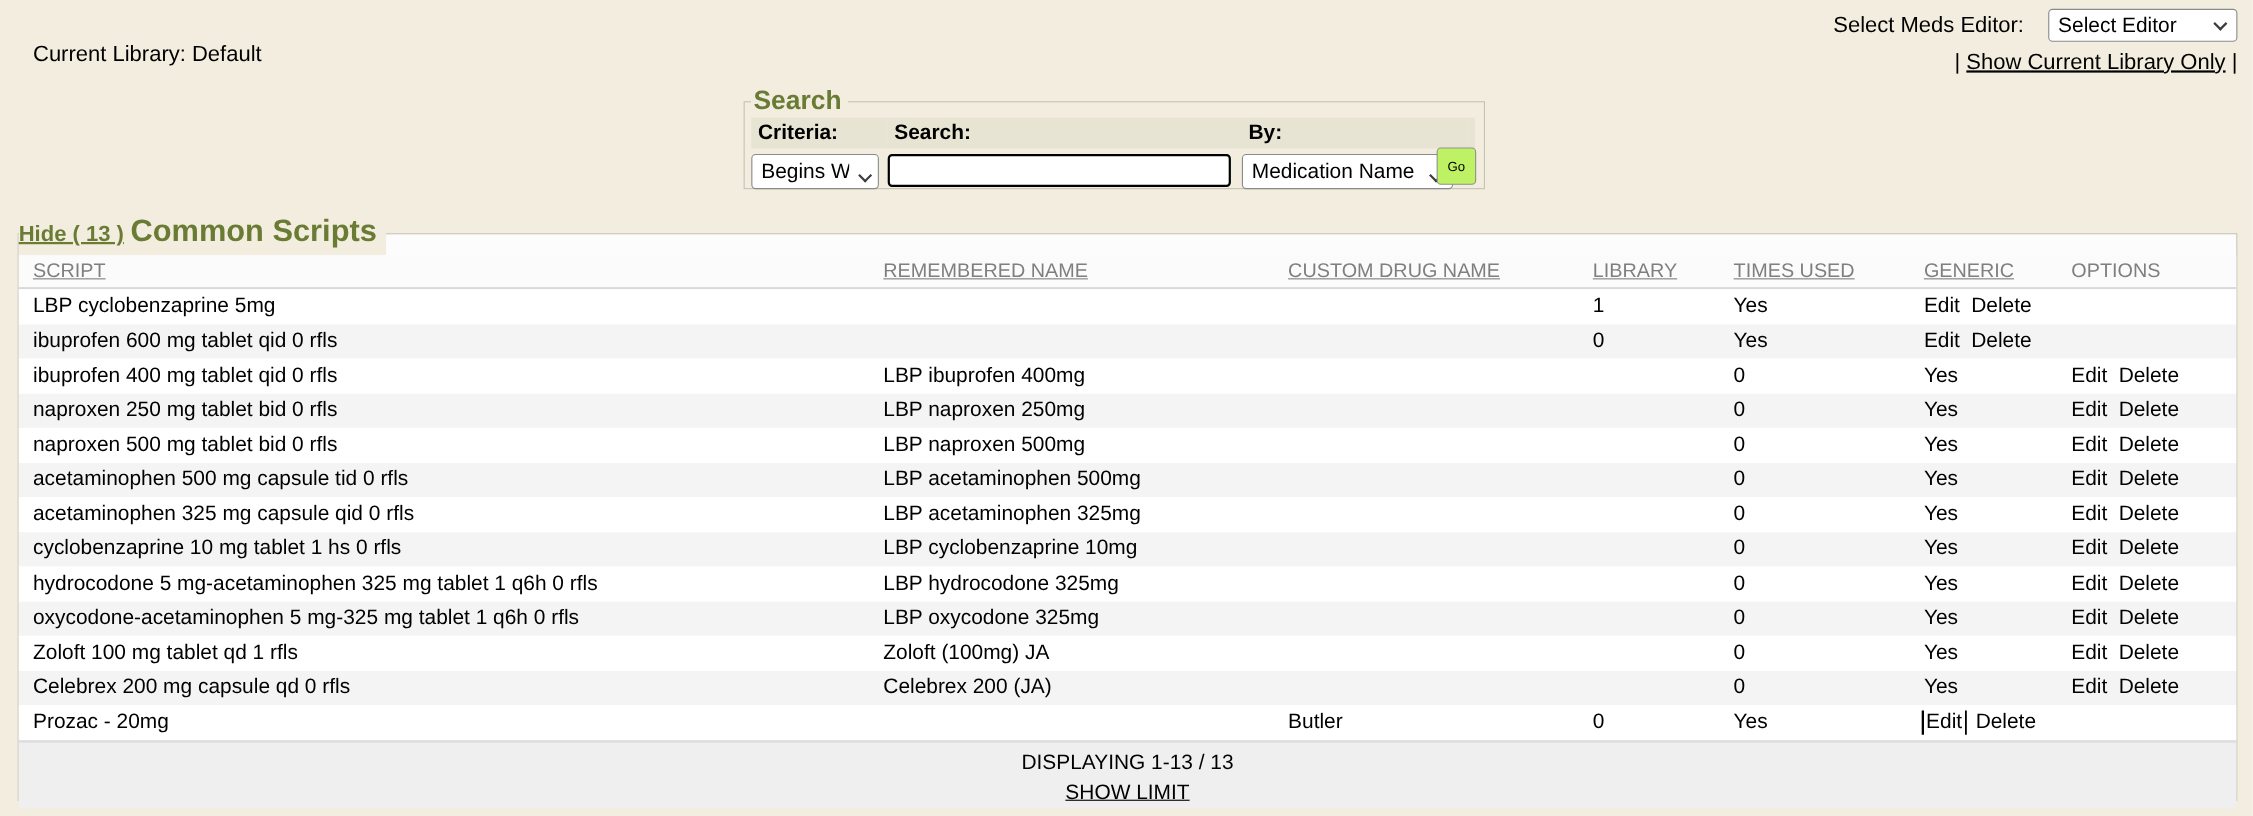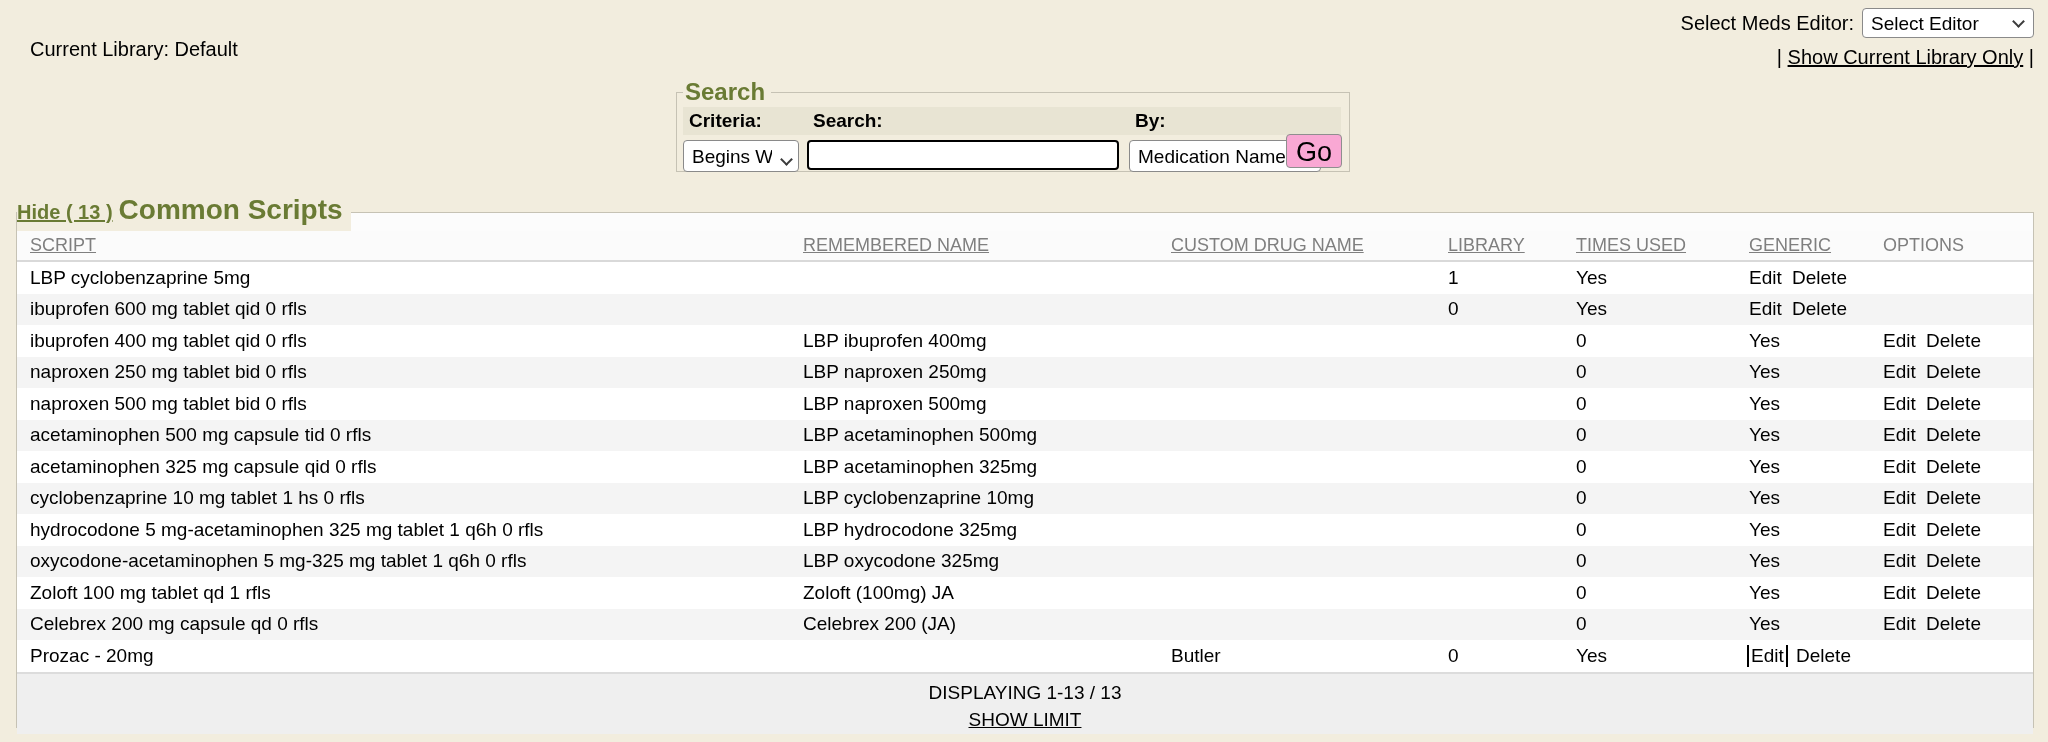--- a/index.html
+++ b/index.html
@@ -26,21 +26,21 @@
   a{color:#000;}
 
   
   .current-library{
     position:absolute;left:30px;top:38px;
     font-size:20px;
   }
   .top-right{
     position:absolute;top:8px;right:14px;text-align:right;
   }
-  .meds-row{display:flex;align-items:center;justify-content:flex-end;gap:8px;}
+  .meds-row{display:flex;align-items:center;justify-content:flex-end;gap:22px;}
   .meds-row label{font-size:20px;}
   .lib-row{margin-top:8px;font-size:20px;}
   .lib-row a{text-decoration:underline;}
 
   
   .sel-wrap{position:relative;display:inline-block;}
   select{
     appearance:none;-webkit-appearance:none;
     background:#fff;
     border:1px solid var(--control-border);
@@ -91,22 +91,22 @@
   .criteria-wrap .chev{right:8px;}
   .search-input{
     width:312px;height:30px;
     border:2px solid #000;border-radius:4px;
     font-family:inherit;font-size:19px;
     padding:0 8px;background:#fff;
   }
   .by-select{width:192px;}
   .go-btn{
     position:absolute;right:7px;top:28px;
-    font-family:inherit;font-size:27px;
-    background:#f9a8d4;
+    font-family:inherit;font-size:12px;
+    background:#bef264;
     border:1px solid #8f8f8f;border-radius:4px;
     padding:2px 9px;height:34px;
     color:#000;
   }
 
   
   .scripts-fs{
     position:absolute;left:16px;top:193px;
     width:2018px;height:535px;
     background:var(--panel-bg);

